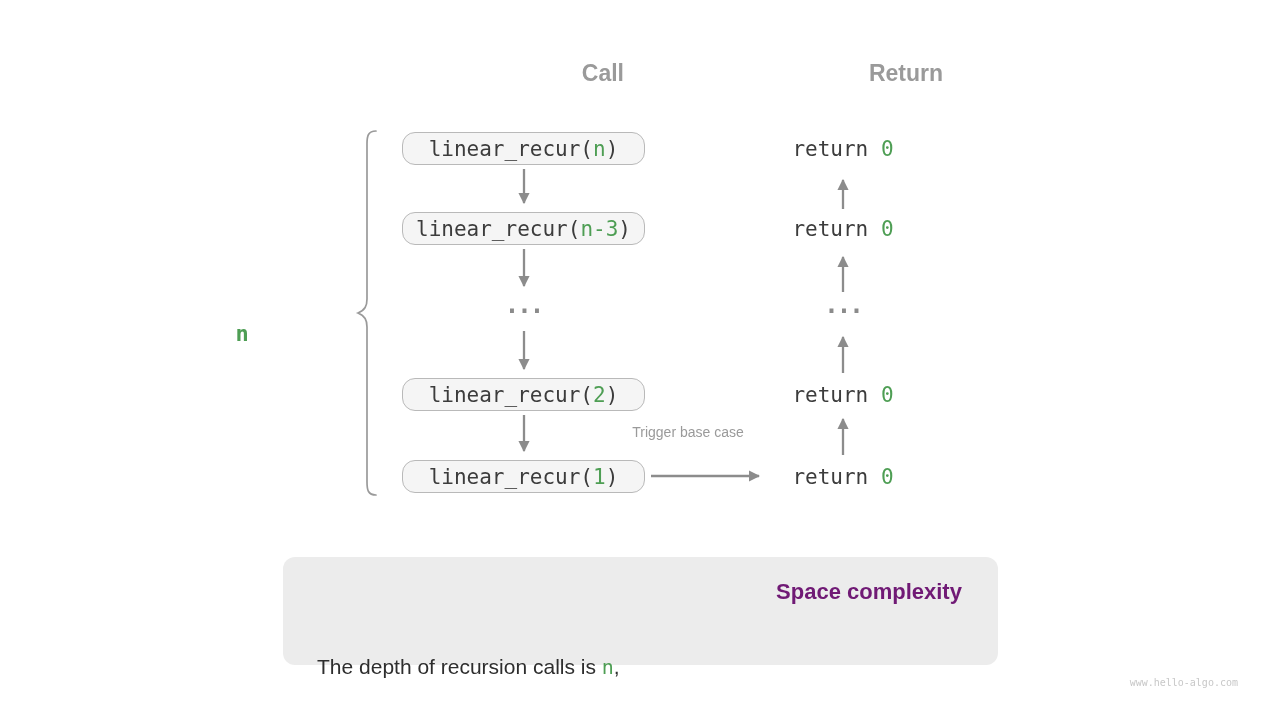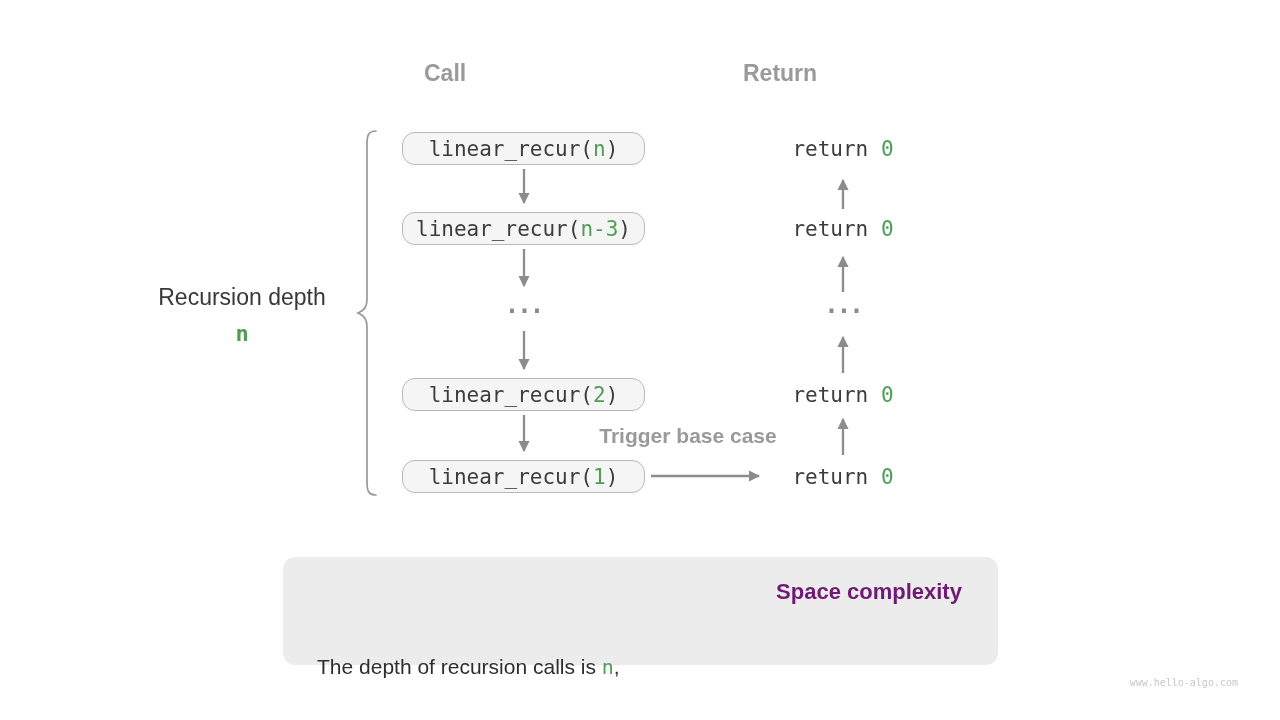--- a/index.html
+++ b/index.html
@@ -8,21 +8,21 @@
     --body:#2e2e2e; --watermark:#c8c8c8;
   }
   *{margin:0;padding:0;box-sizing:border-box;}
   html,body{background:#fff;}
   #canvas{
     position:relative;width:1280px;height:720px;background:#ffffff;overflow:hidden;
     font-family:"Liberation Sans",sans-serif;
   }
   .abs{position:absolute;}
   .col-header{
-    width:200px;text-align:left;font-size:23px;font-weight:bold;color:var(--gray-label);
+    width:200px;text-align:right;font-size:23px;font-weight:bold;color:var(--gray-label);
   }
   .mono{font-family:"DejaVu Sans Mono","Liberation Mono",monospace;}
   .call-box{
     left:402px;width:243px;height:33px;background:var(--box-bg);
     border:1.5px solid var(--box-border);border-radius:13px;
     display:flex;align-items:center;justify-content:center;
     font-family:"DejaVu Sans Mono","Liberation Mono",monospace;
     font-size:21px;color:var(--code);white-space:pre;
   }
   .green{color:var(--green);}
@@ -35,21 +35,21 @@
   .ellipsis{
     height:26px;line-height:26px;text-align:center;
     font-family:"DejaVu Sans Mono","Liberation Mono",monospace;
     font-size:24px;font-weight:bold;letter-spacing:-2px;color:#8b8b8b;
   }
   .side-label{left:142px;width:200px;text-align:center;}
   #recursion-depth-label{top:284px;font-size:23px;color:#383838;}
   #depth-value{top:321px;font-size:22px;font-weight:bold;}
   #trigger-label{
     left:563px;top:424px;width:250px;text-align:center;
-    font-size:21px;font-weight:bold;color:var(--gray-label);
+    font-size:14px;font-weight:normal;color:var(--gray-label);
   }
   #summary-box{
     left:283px;top:557px;width:715px;height:108px;background:var(--summary-bg);border-radius:12px;
   }
   #summary-text{
     left:317px;top:572px;width:400px;font-size:21px;line-height:38px;color:var(--body);white-space:pre;
   }
   #summary-text .mono{font-size:20px;}
   #result-title{
     left:764px;top:579px;width:210px;text-align:center;
@@ -95,21 +95,20 @@
     <span>return </span><span class="green">0</span>
   </div>
   <div class="abs ellipsis" style="left:740px;top:292px;width:206px;">...</div>
   <div class="abs return-row" style="top:378px;">
     <span>return </span><span class="green">0</span>
   </div>
   <div class="abs return-row" style="top:460px;">
     <span>return </span><span class="green">0</span>
   </div>
 
-  <div class="abs side-label" id="recursion-depth-label">Recursion depth</div>
   <div class="abs side-label mono green" id="depth-value">n</div>
 
   <div class="abs" id="trigger-label">Trigger base case</div>
 
   <svg id="overlay" class="abs" width="1280" height="720" viewBox="0 0 1280 720">
     <defs>
       <marker id="ah" viewBox="0 0 10 10" refX="9" refY="5" markerWidth="5" markerHeight="5" orient="auto-start-reverse">
         <path d="M0,0 L10,5 L0,10 z" fill="#8c8c8c"></path>
       </marker>
     </defs>

